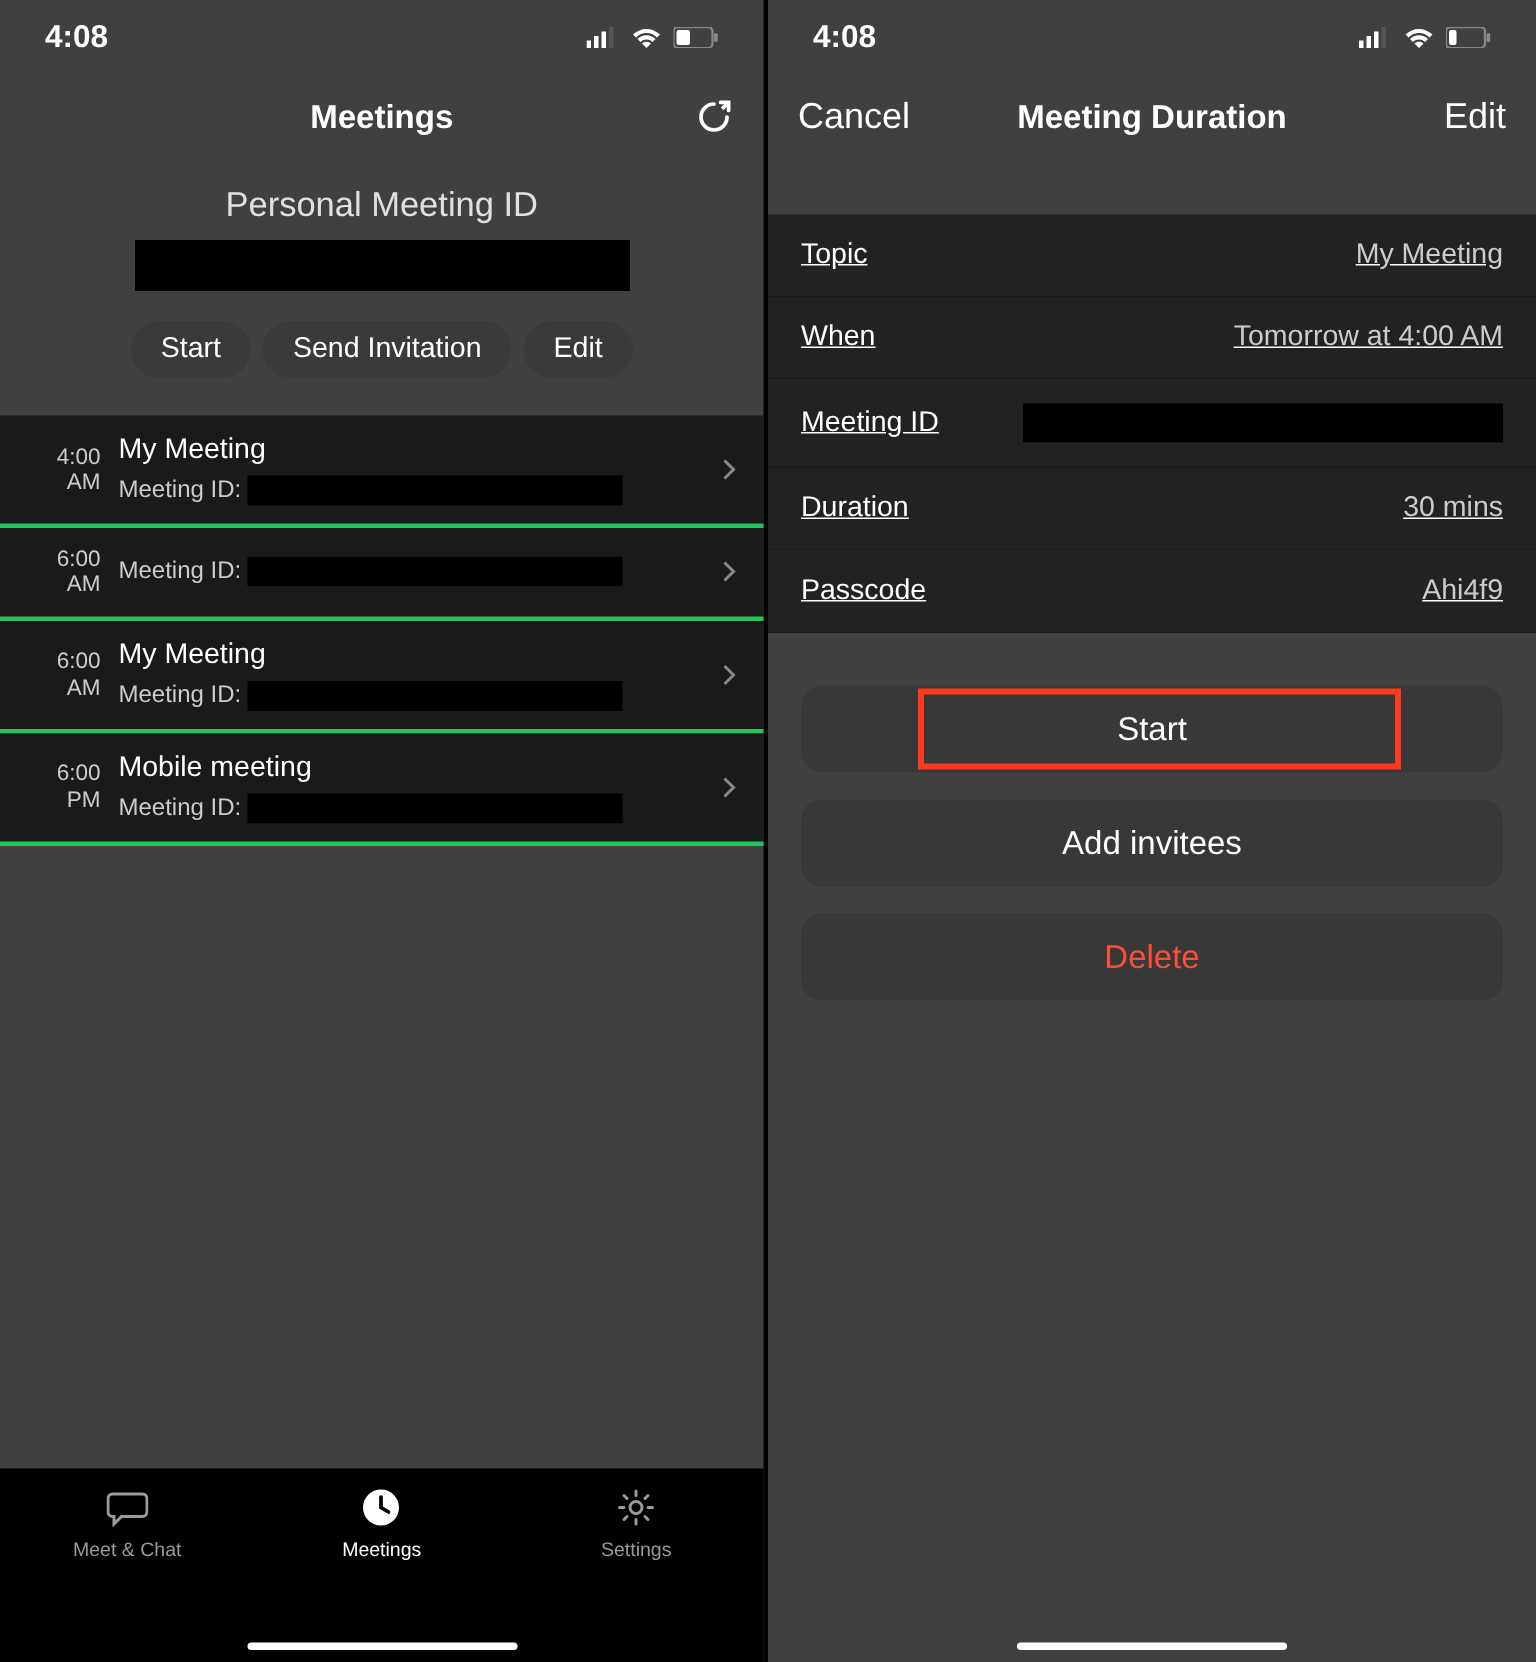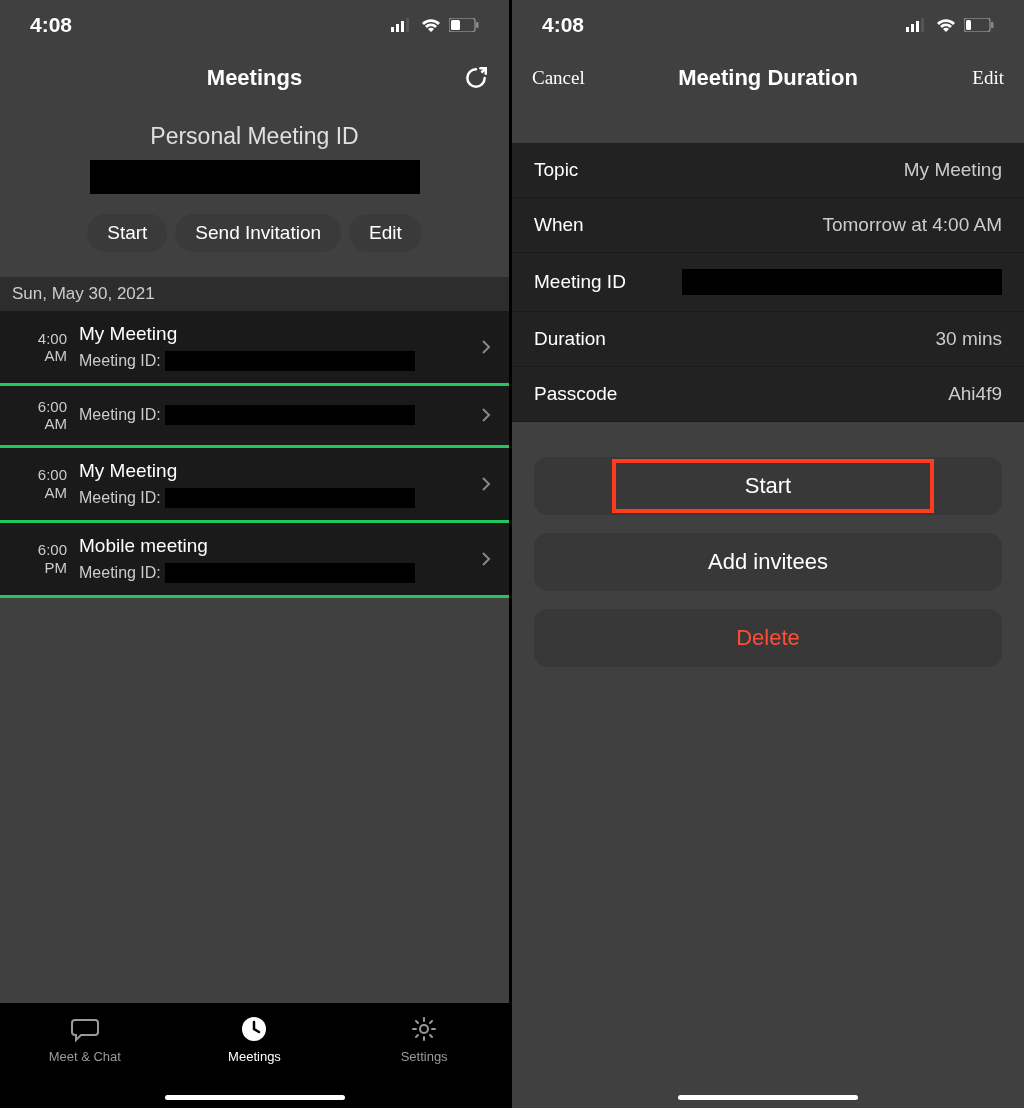--- a/index.html
+++ b/index.html
@@ -45,24 +45,23 @@
   }
   .nav-title {
     position: absolute;
     left: 0; right: 0;
     text-align: center;
     font-size: 22px;
     font-weight: 600;
     pointer-events: none;
   }
   .nav-left, .nav-right {
-    font-size: 19px;
+    font-size: 24px;
     color: #fff;
     z-index: 1;
-    font-family: Liberation Serif, serif;
   }
   .refresh-icon svg { display:block; }
   
   .pmi-section {
     text-align: center;
     padding: 18px 0 25px;
   }
   .pmi-label { font-size: 23px; color: #e0e0e0; margin-bottom: 10px; }
   .pmi-value {
     background: #000;
@@ -109,21 +108,21 @@
     height: 20px;
     width: 250px;
     margin-left: 4px;
   }
   .chevron { color: #888; padding: 0 6px; }
   .chevron svg { display:block; }
   
   .tab-bar {
     margin-top: auto;
     background: #000;
-    height: 105px;
+    height: 129px;
     display: flex;
     justify-content: space-around;
     align-items: flex-start;
     padding-top: 12px;
     position: relative;
   }
   .tab-item {
     display: flex;
     flex-direction: column;
     align-items: center;
@@ -147,20 +146,21 @@
   
   .detail-list { margin-top: 38px; }
   .detail-row {
     display: flex;
     justify-content: space-between;
     align-items: center;
     padding: 16px 22px;
     background: #222;
     border-bottom: 1px solid #1a1a1a;
     font-size: 19px;
+    text-decoration: underline;
   }
   .detail-label { color: #fff; }
   .detail-value { color: #ccc; }
   .detail-value-mask { background: #000; width: 320px; height: 26px; }
   .action-section { padding: 35px 22px 0; display:flex; flex-direction:column; gap:18px; }
   .action-btn {
     background: #383838;
     border: none;
     border-radius: 14px;
     color: #fff;
@@ -237,21 +237,20 @@
   <div class="pmi-section">
     <div class="pmi-label">Personal Meeting ID</div>
     <div class="pmi-value"></div>
     <div class="button-row">
       <button class="pill-btn">Start</button>
       <button class="pill-btn">Send Invitation</button>
       <button class="pill-btn">Edit</button>
     </div>
   </div>
 
-  <div class="section-header">Sun, May 30, 2021</div>
   <div class="meeting-row">
     <div class="time-col">
       <div>4:00</div>
       <div>AM</div>
     </div>
     <div class="meeting-info">
       <div class="meeting-title">My Meeting</div>
       <div class="meeting-id-line">
         <span>Meeting ID:</span>
         <span class="meeting-id-mask"></span>

